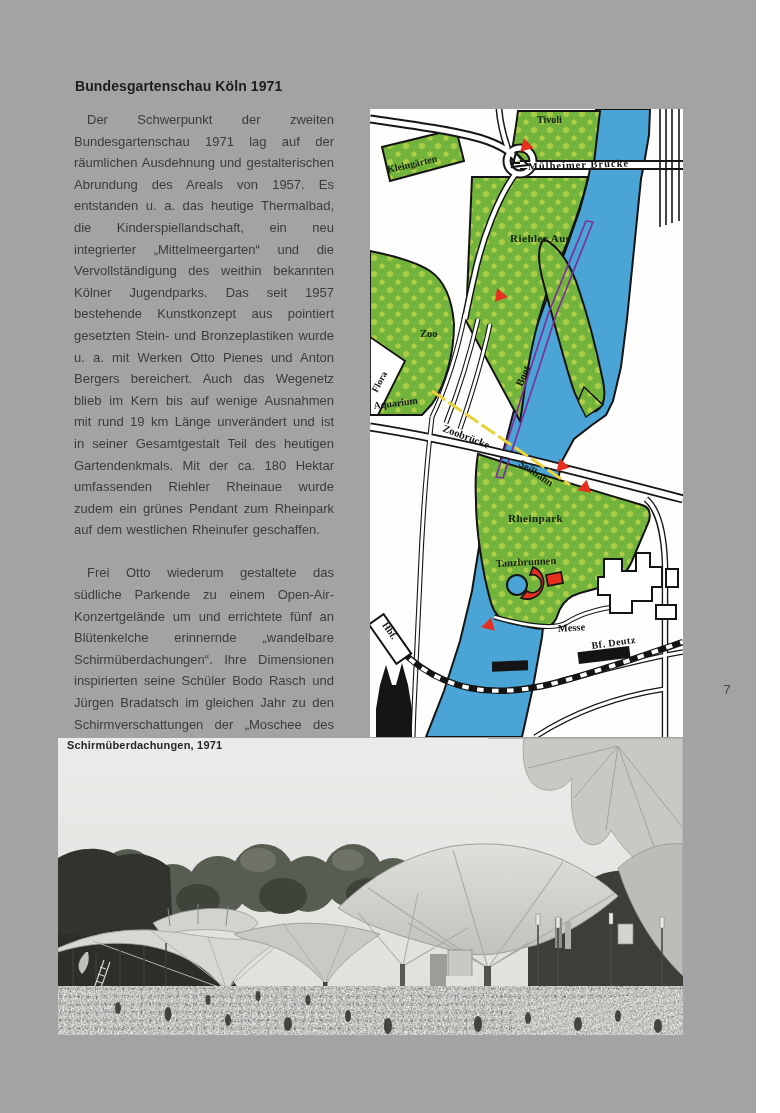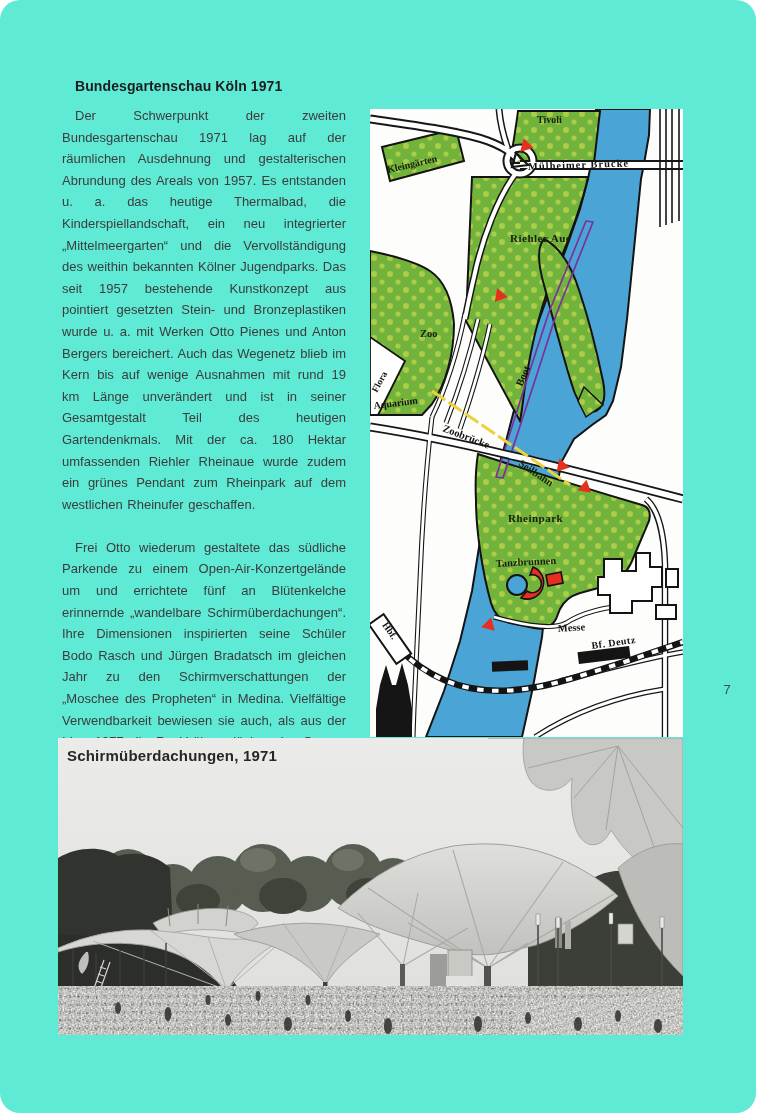--- a/index.html
+++ b/index.html
@@ -1,32 +1,32 @@
 <!DOCTYPE html>
 <html><head>
 <meta charset="utf-8">
 <style>
   html,body{margin:0;padding:0;background:#ffffff;}
-  .page{position:relative;width:756px;height:1113px;background:#5eead4;overflow:hidden;
-        font-family:"Liberation Sans",sans-serif;border-radius:20px;}
+  .page{position:relative;width:756px;height:1113px;background:#a3a3a3;overflow:hidden;
+        font-family:"Liberation Sans",sans-serif;}
   .text-col{position:absolute;left:62px;top:76px;width:284px;color:#3c3c3c;
             font-size:13px;line-height:21.6px;text-align:justify;}
   .text-col h2{margin:0 0 8px 0;padding-left:13px;font-size:14px;line-height:21px;
                color:#1d1d1d;font-weight:bold;letter-spacing:.1px;}
-  .text-col p{margin:0;text-indent:13px;word-spacing:1px;}
+  .text-col p{margin:12px;text-indent:13px;word-spacing:1px;}
   .text-col p + p{margin-top:21.6px;}
   .map-figure{position:absolute;left:370px;top:75px;width:313px;height:628px;margin-top:34px;}
   .map-figure svg{display:block;width:100%;height:100%;}
   .mlabel{font-family:"Liberation Serif",serif;font-weight:bold;fill:#16210f;}
   .mlabel2{font-family:"Liberation Serif",serif;font-weight:bold;fill:#141414;}
   .page-number{position:absolute;left:710px;top:682px;width:34px;text-align:center;
                font-size:13.5px;color:#4a4a4a;}
   .photo-figure{position:absolute;left:58px;top:738px;width:625px;height:297px;background:#e8e8e6;}
   .photo-figure svg{display:block;width:100%;height:100%;}
-  .photo-caption{position:absolute;left:9px;top:9px;font-size:15px;font-weight:bold;
+  .photo-caption{position:absolute;left:9px;top:1px;font-size:11px;font-weight:bold;
                  color:#272727;letter-spacing:.2px;}
 </style>
 </head>
 <body>
 
 <div class="page">
 
   <div class="text-col">
     <h2>Bundesgartenschau Köln 1971</h2>
     <p>Der Schwerpunkt der zweiten Bundesgartenschau 1971 lag auf der räumlichen Ausdehnung und gestalterischen Abrundung des Areals von 1957. Es entstanden u. a. das heutige Thermalbad, die Kinderspiellandschaft, ein neu integrierter „Mittelmeergarten“ und die Vervollständigung des weithin bekannten Kölner Jugendparks. Das seit 1957 bestehende Kunstkonzept aus pointiert gesetzten Stein- und Bronzeplastiken wurde u. a. mit Werken Otto Pienes und Anton Bergers bereichert. Auch das Wegenetz blieb im Kern bis auf wenige Ausnahmen mit rund 19 km Länge unverändert und ist in seiner Gesamtgestalt Teil des heutigen Gartendenkmals. Mit der ca. 180 Hektar umfassenden Riehler Rheinaue wurde zudem ein grünes Pendant zum Rheinpark auf dem westlichen Rheinufer geschaffen.</p>

